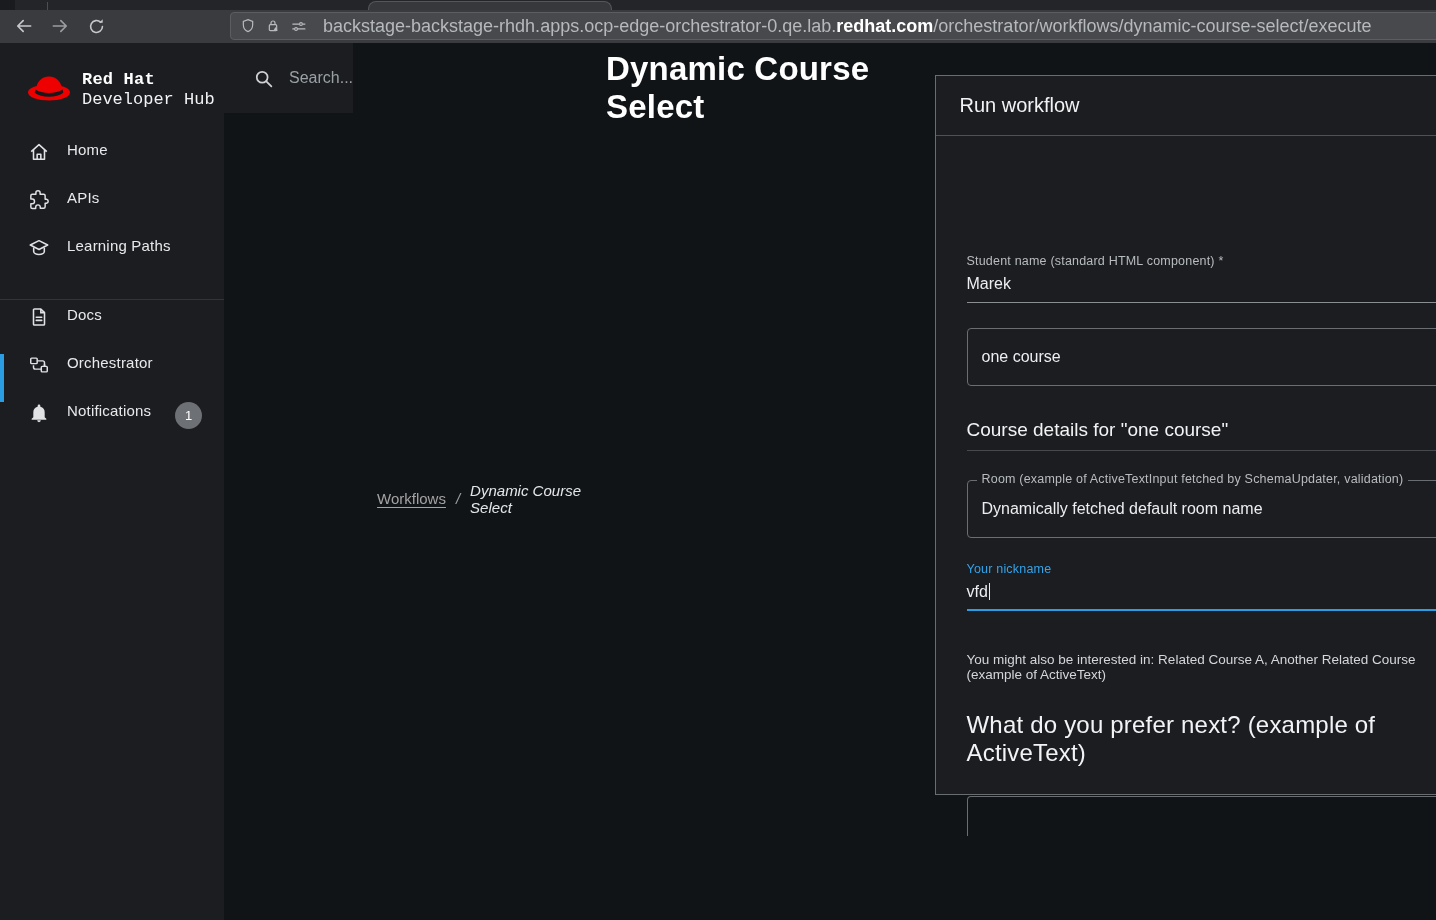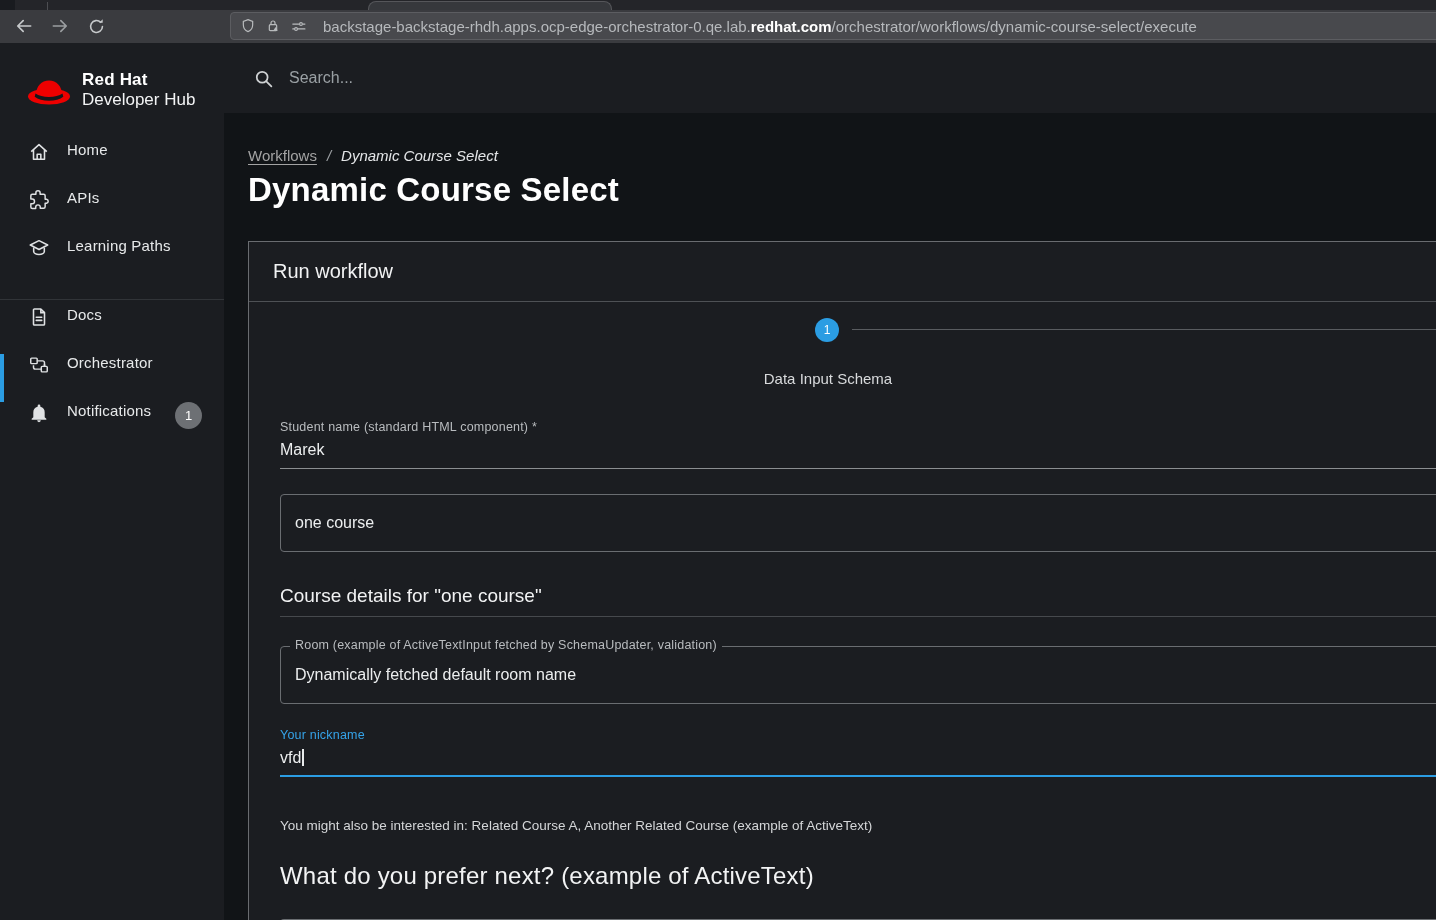--- a/index.html
+++ b/index.html
@@ -13,30 +13,30 @@
   .tab-divider { position:absolute; top:2px; left:47px; width:1px; height:8px; background:#4d4e52; }
   .active-tab { position:absolute; top:1px; left:368px; width:244px; height:9px;
     background:#36383c; border:1px solid #55565a; border-bottom:none; border-radius:8px 8px 0 0; }
   .nav-btn { position:absolute; top:13px; width:26px; height:26px; display:flex;
     align-items:center; justify-content:center; color:#c6c9cb; }
   .nav-btn.fwd { color:#9b9ea1; }
   .urlbar { position:absolute; top:12px; left:230px; right:-6px; height:28px;
     background:#48494d; border:1px solid #5c5d61; border-radius:4px;
     display:flex; align-items:center; padding-left:9px; }
   .url-icon { color:#b8bbbd; margin-right:9px; display:flex; align-items:center; }
-  .url-text { font-size:15px; color:#b6b9bc; white-space:nowrap; margin-left:7px; }
+  .url-text { font-size:18px; color:#b6b9bc; white-space:nowrap; margin-left:7px; }
   .url-text .domain { color:#ffffff; font-weight:600; }
 
   
   .app { display:flex; height:877px; }
   .sidebar { width:224px; background:#1b1d21; flex:none; }
-  .main { flex:1; min-width:0; background:#111417; display:flex; flex-direction:column; }
-
-  
-  .logo { display:flex; align-items:center; padding:27px 0 0 26px; }
+  .main { flex:1; min-width:0; background:#111417; display:flex; flex-direction:row; }
+
+  
+  .logo { display:flex; align-items:flex-start; padding:27px 0 0 26px;font-family:Liberation Mono, monospace; }
   .logo-text { margin-left:10px; color:#fff; line-height:1.18; }
   .logo-text .l1 { font-size:17px; font-weight:700; letter-spacing:.2px; }
   .logo-text .l2 { font-size:17px; font-weight:300; color:#f2f3f4; }
   .nav { margin-top:31px; }
   .nav2 { margin-top:6px; }
   .nav-item { position:relative; height:48px; display:flex; align-items:flex-start;
     padding-left:28px; color:#e7e9ea; cursor:pointer; }
   .nav-item .ni-icon { width:22px; height:22px; color:#e0e2e4; flex:none;
     display:flex; align-items:center; justify-content:center; }
   .nav-item .ni-label { margin-left:17px; font-size:15px; font-weight:500; letter-spacing:.2px; }

